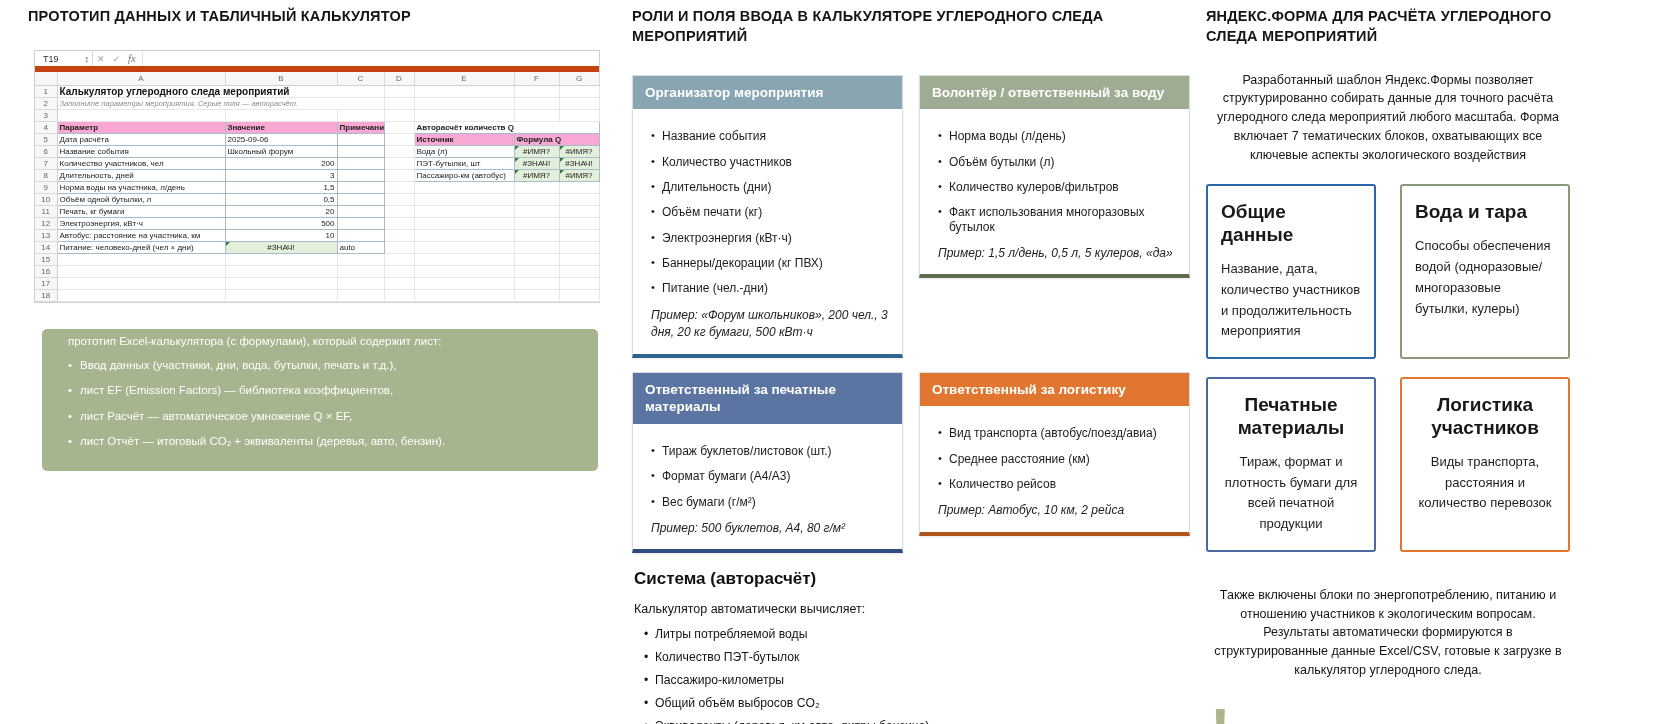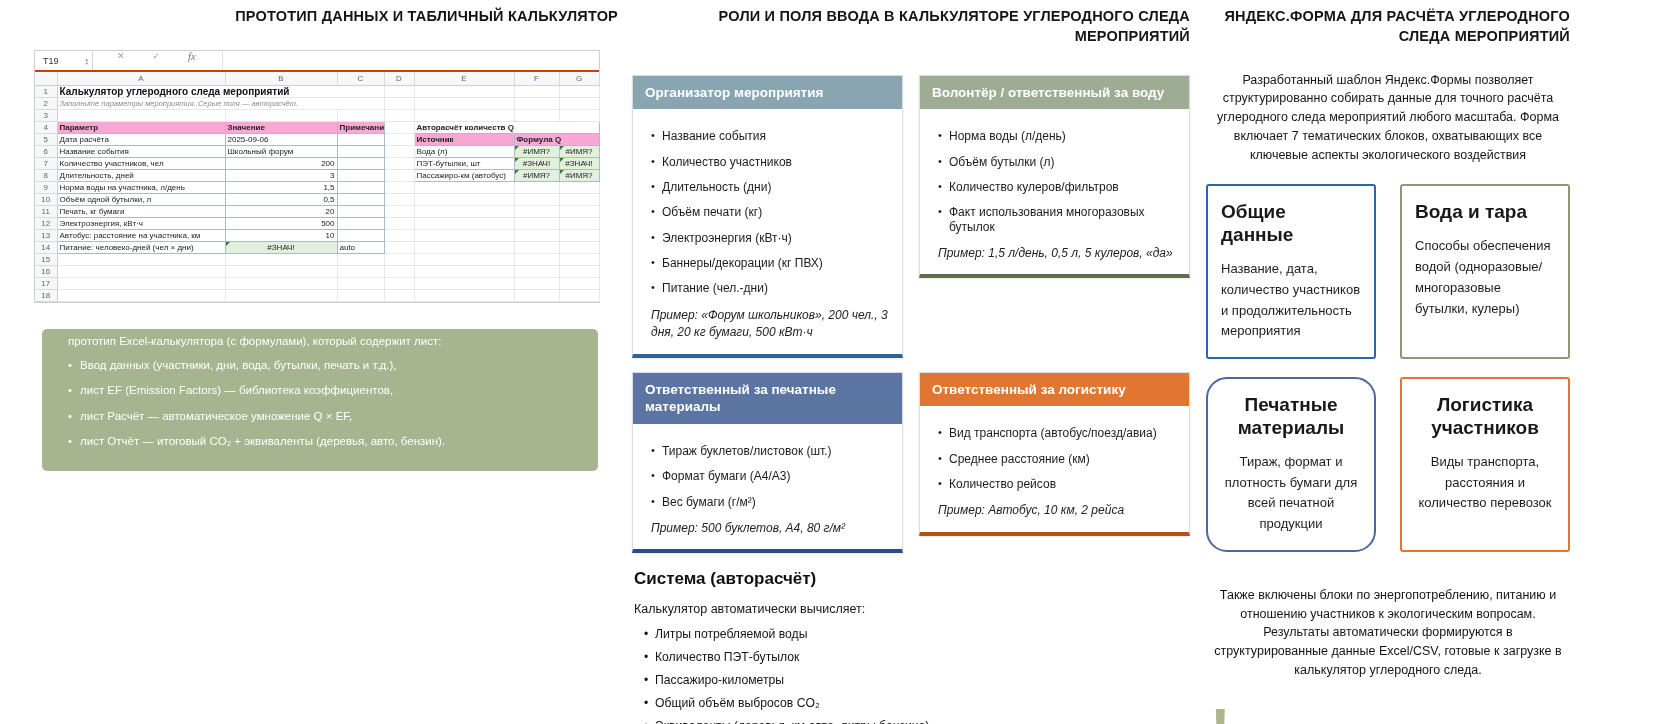--- a/index.html
+++ b/index.html
@@ -7,28 +7,28 @@
   body {
     font-family:"Liberation Sans","DejaVu Sans",sans-serif;
     background:#ffffff; color:#141414; position:relative; overflow:hidden;
   }
   .col { position:absolute; top:0; }
   #col-left  { left:28px;  width:590px; }
   #col-mid   { left:632px; width:558px; }
   #col-right { left:1206px; width:364px; }
 
   .col-title {
-    font-size:14.5px; font-weight:700; text-align:right;
+    font-size:14.5px; font-weight:700; text-align:left;
     margin-top:6px; letter-spacing:.2px; color:#151515; line-height:1.4;
   }
   .col-title.two-line { max-width:380px; margin-left:auto; margin-right:auto; }
 
   
   .sheet { margin:24px 10px 0 6px; border:1px solid #cfcfcf; background:#fff; width:566px; }
-  .sheet-bar { display:flex; align-items:flex-start; height:21px; border-bottom:2px solid #c2410c; background:#fff;gap:20px; }
+  .sheet-bar { display:flex; align-items:center; height:21px; border-bottom:6px solid #c2410c; background:#fff; }
   .name-box { display:flex; align-items:center; justify-content:space-between; width:58px; height:100%;
               border-right:1px solid #d8d8d8; padding:0 4px 0 8px; font-size:9px; color:#333; }
   .nb-spin { display:flex; flex-direction:column; font-size:5px; color:#8a8a8a; line-height:4px; }
   .bar-ico { font-size:9px; color:#9aa0a6; margin:0 4px; }
   .bar-ico.fx { font-style:italic; font-family:"Liberation Serif","DejaVu Serif",serif; font-size:10.5px; color:#777; margin-right:6px; }
   .formula-input { flex:1; height:100%; border-left:1px solid #e3e3e3; background:#fff; }
 
   table.grid { border-collapse:collapse; table-layout:fixed; width:564px; }
   .grid th, .grid td {
     height:12px; font-size:8px; line-height:11px; padding:0 2px;
@@ -422,21 +422,21 @@
 
   <div class="form-grid">
     <article class="form-card" style="border-color: rgb(43, 102, 171); text-align: left;">
       <h3>Общие данные</h3>
       <p>Название, дата, количество участников и продолжительность мероприятия</p>
     </article>
     <article class="form-card" style="border-color: rgb(137, 153, 122); text-align: left;">
       <h3>Вода и тара</h3>
       <p>Способы обеспечения водой (одноразовые/многоразовые бутылки, кулеры)</p>
     </article>
-    <article class="form-card" style="border-color: rgb(75, 105, 160); text-align: center; border-radius: 21px;">
+    <article class="form-card" style="border-color: rgb(75, 105, 160); text-align: center;">
       <h3>Печатные материалы</h3>
       <p>Тираж, формат и плотность бумаги для всей печатной продукции</p>
     </article>
     <article class="form-card" style="border-color: rgb(224, 118, 47); text-align: center;">
       <h3>Логистика участников</h3>
       <p>Виды транспорта, расстояния и количество перевозок</p>
     </article>
   </div>
 
   <p class="outro">Также включены блоки по энергопотреблению, питанию и отношению участников к экологическим вопросам. Результаты автоматически формируются в структурированные данные Excel/CSV, готовые к загрузке в калькулятор углеродного следа.</p>

